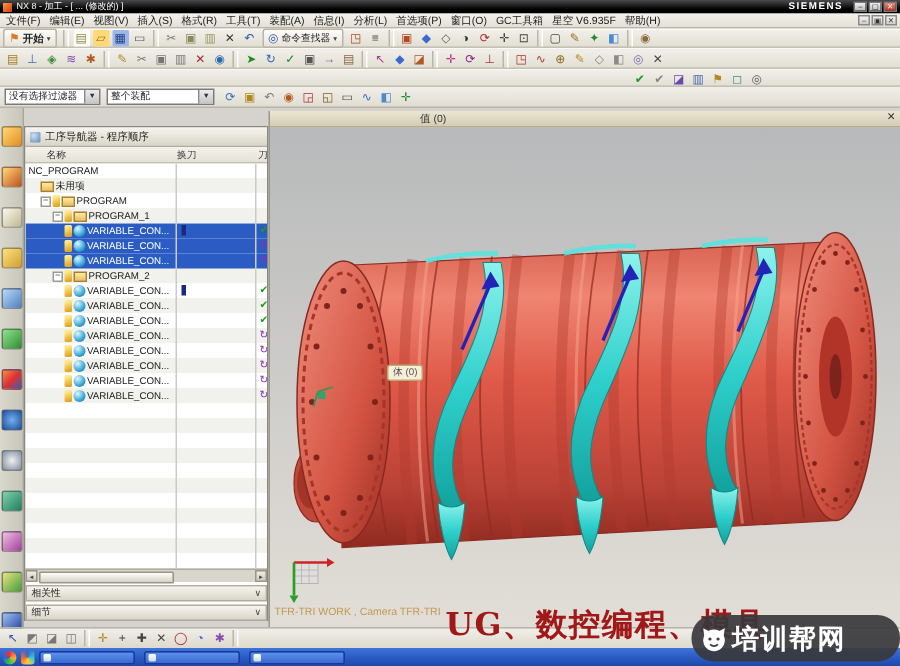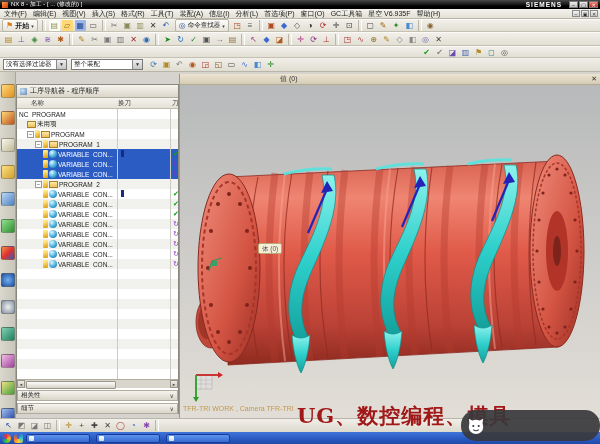--- a/index.html
+++ b/index.html
@@ -783,15 +783,16 @@
   <div class="redtext">UG、数控编程、模具</div>
   <div class="watermark">
     <svg class="catico" viewBox="0 0 20 20">
       <polygon points="3,9 2,2 8,5" fill="#fff"></polygon>
       <polygon points="17,9 18,2 12,5" fill="#fff"></polygon>
       <circle cx="10" cy="11" r="8" fill="#fff"></circle>
       <circle cx="7" cy="10" r="1.2" fill="#3a3a3e"></circle>
       <circle cx="13" cy="10" r="1.2" fill="#3a3a3e"></circle>
       <path d="M7,14 Q10,16.5 13,14" fill="none" stroke="#3a3a3e" stroke-width="1.2"></path>
     </svg>
+    <span class="wmtext">培训帮网</span>
   </div>
 
 </div>
 
 </body></html>

